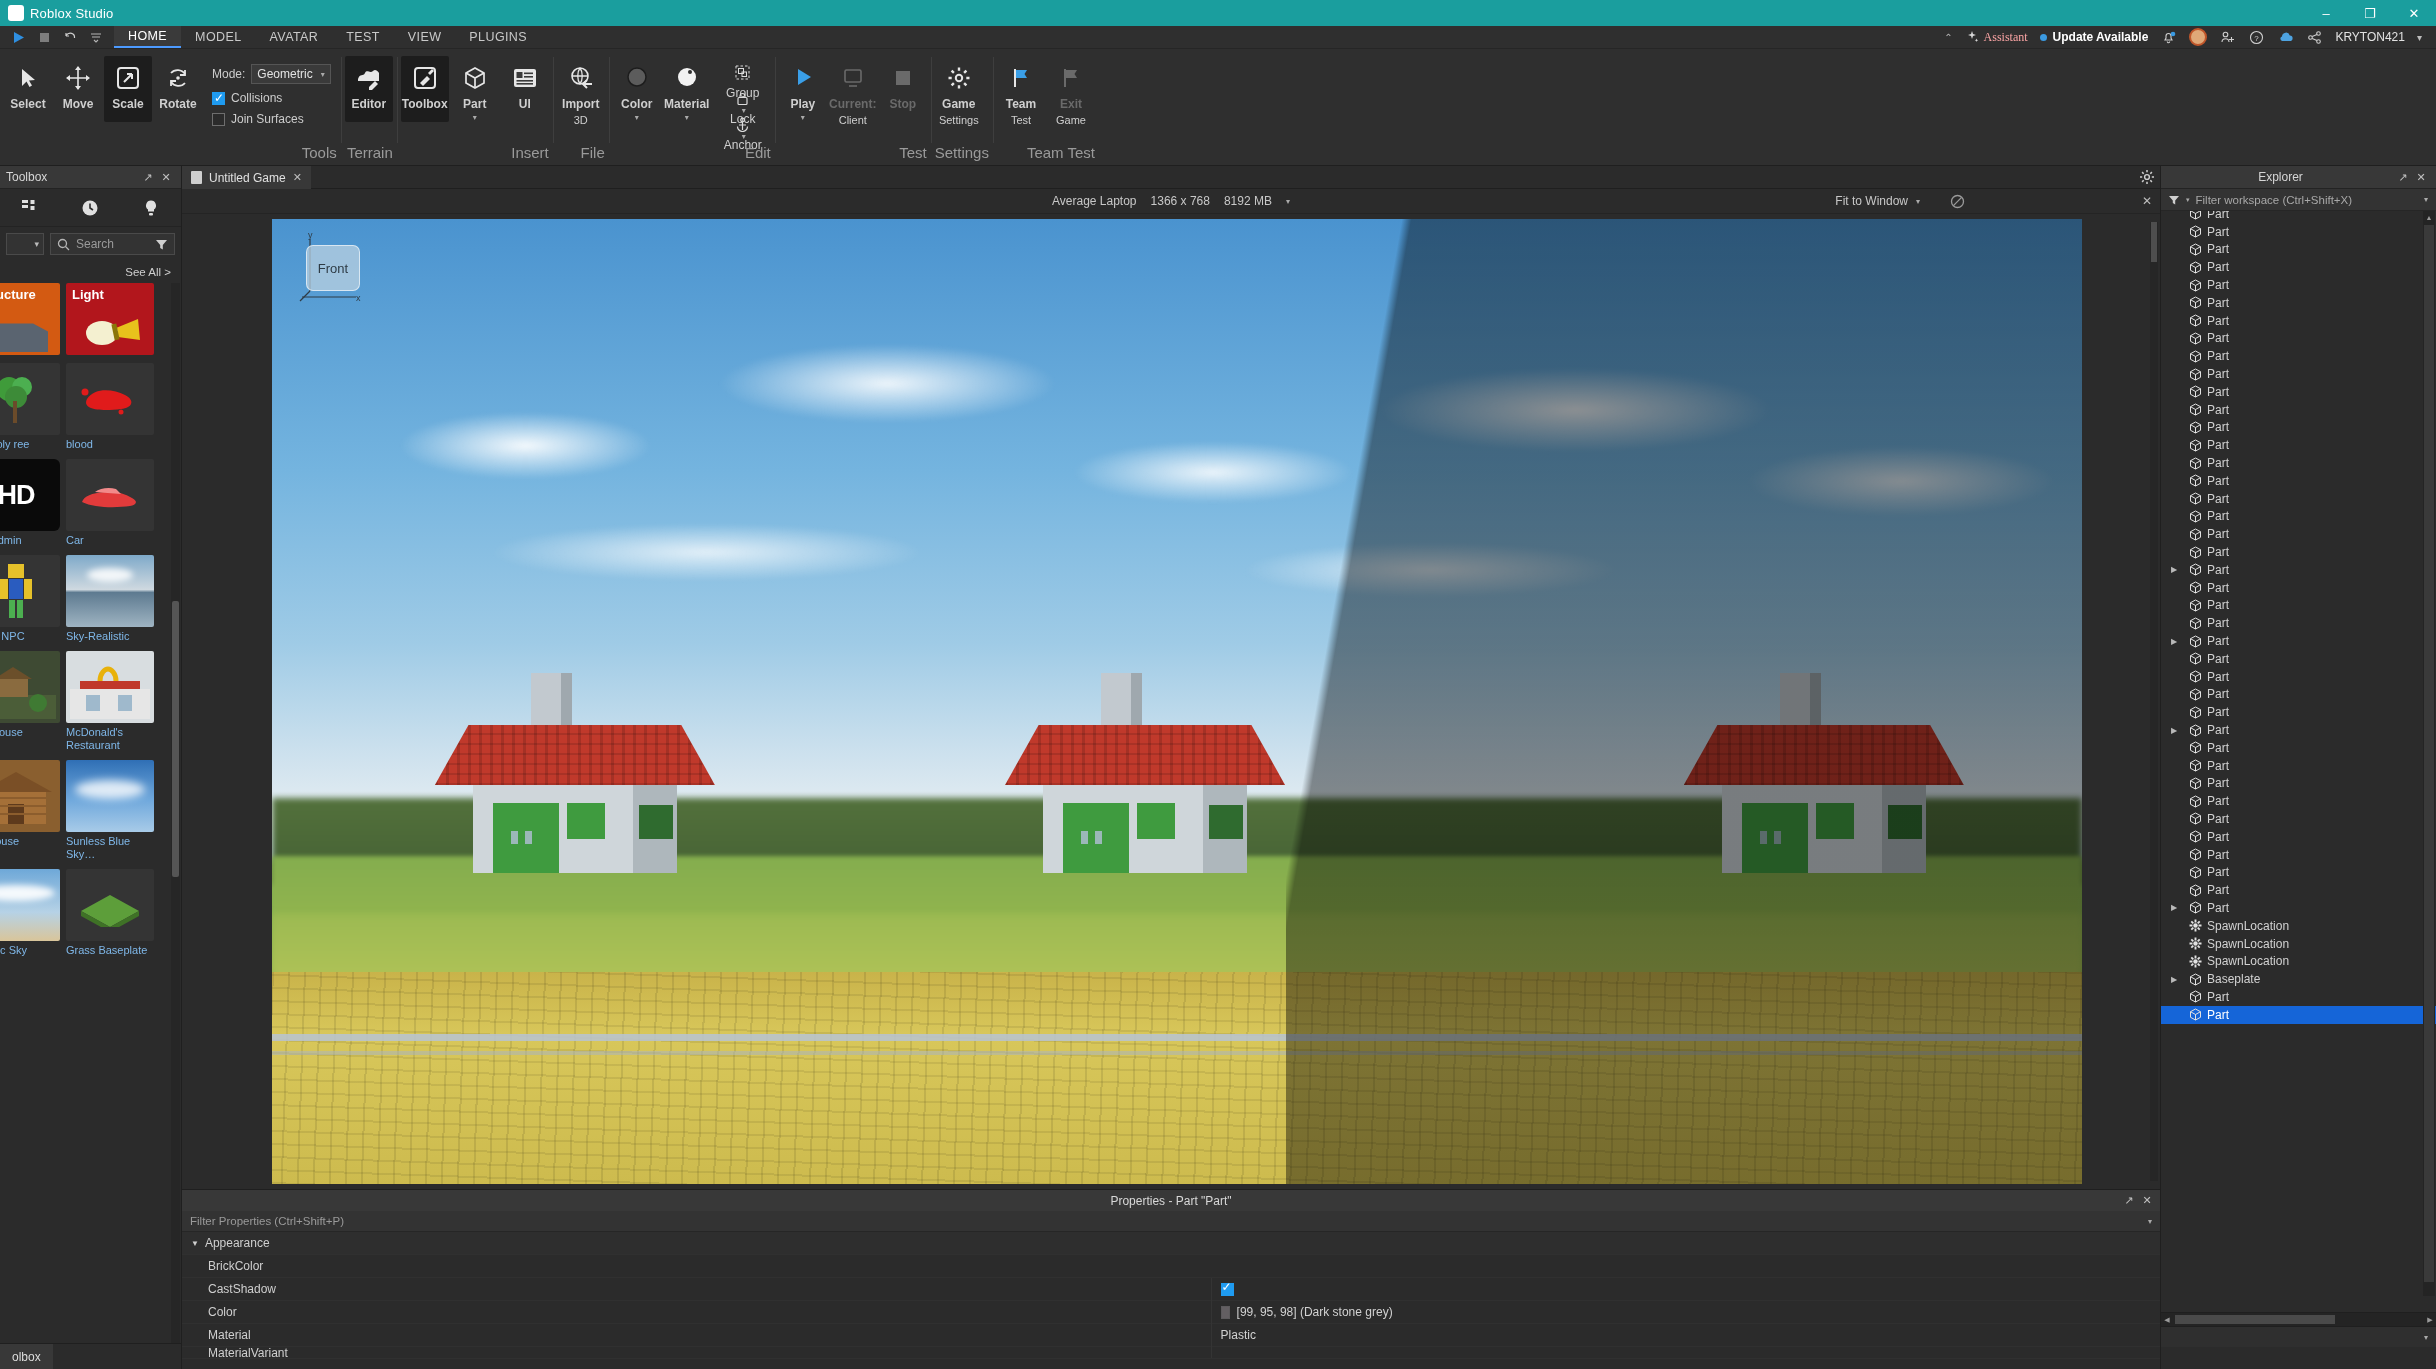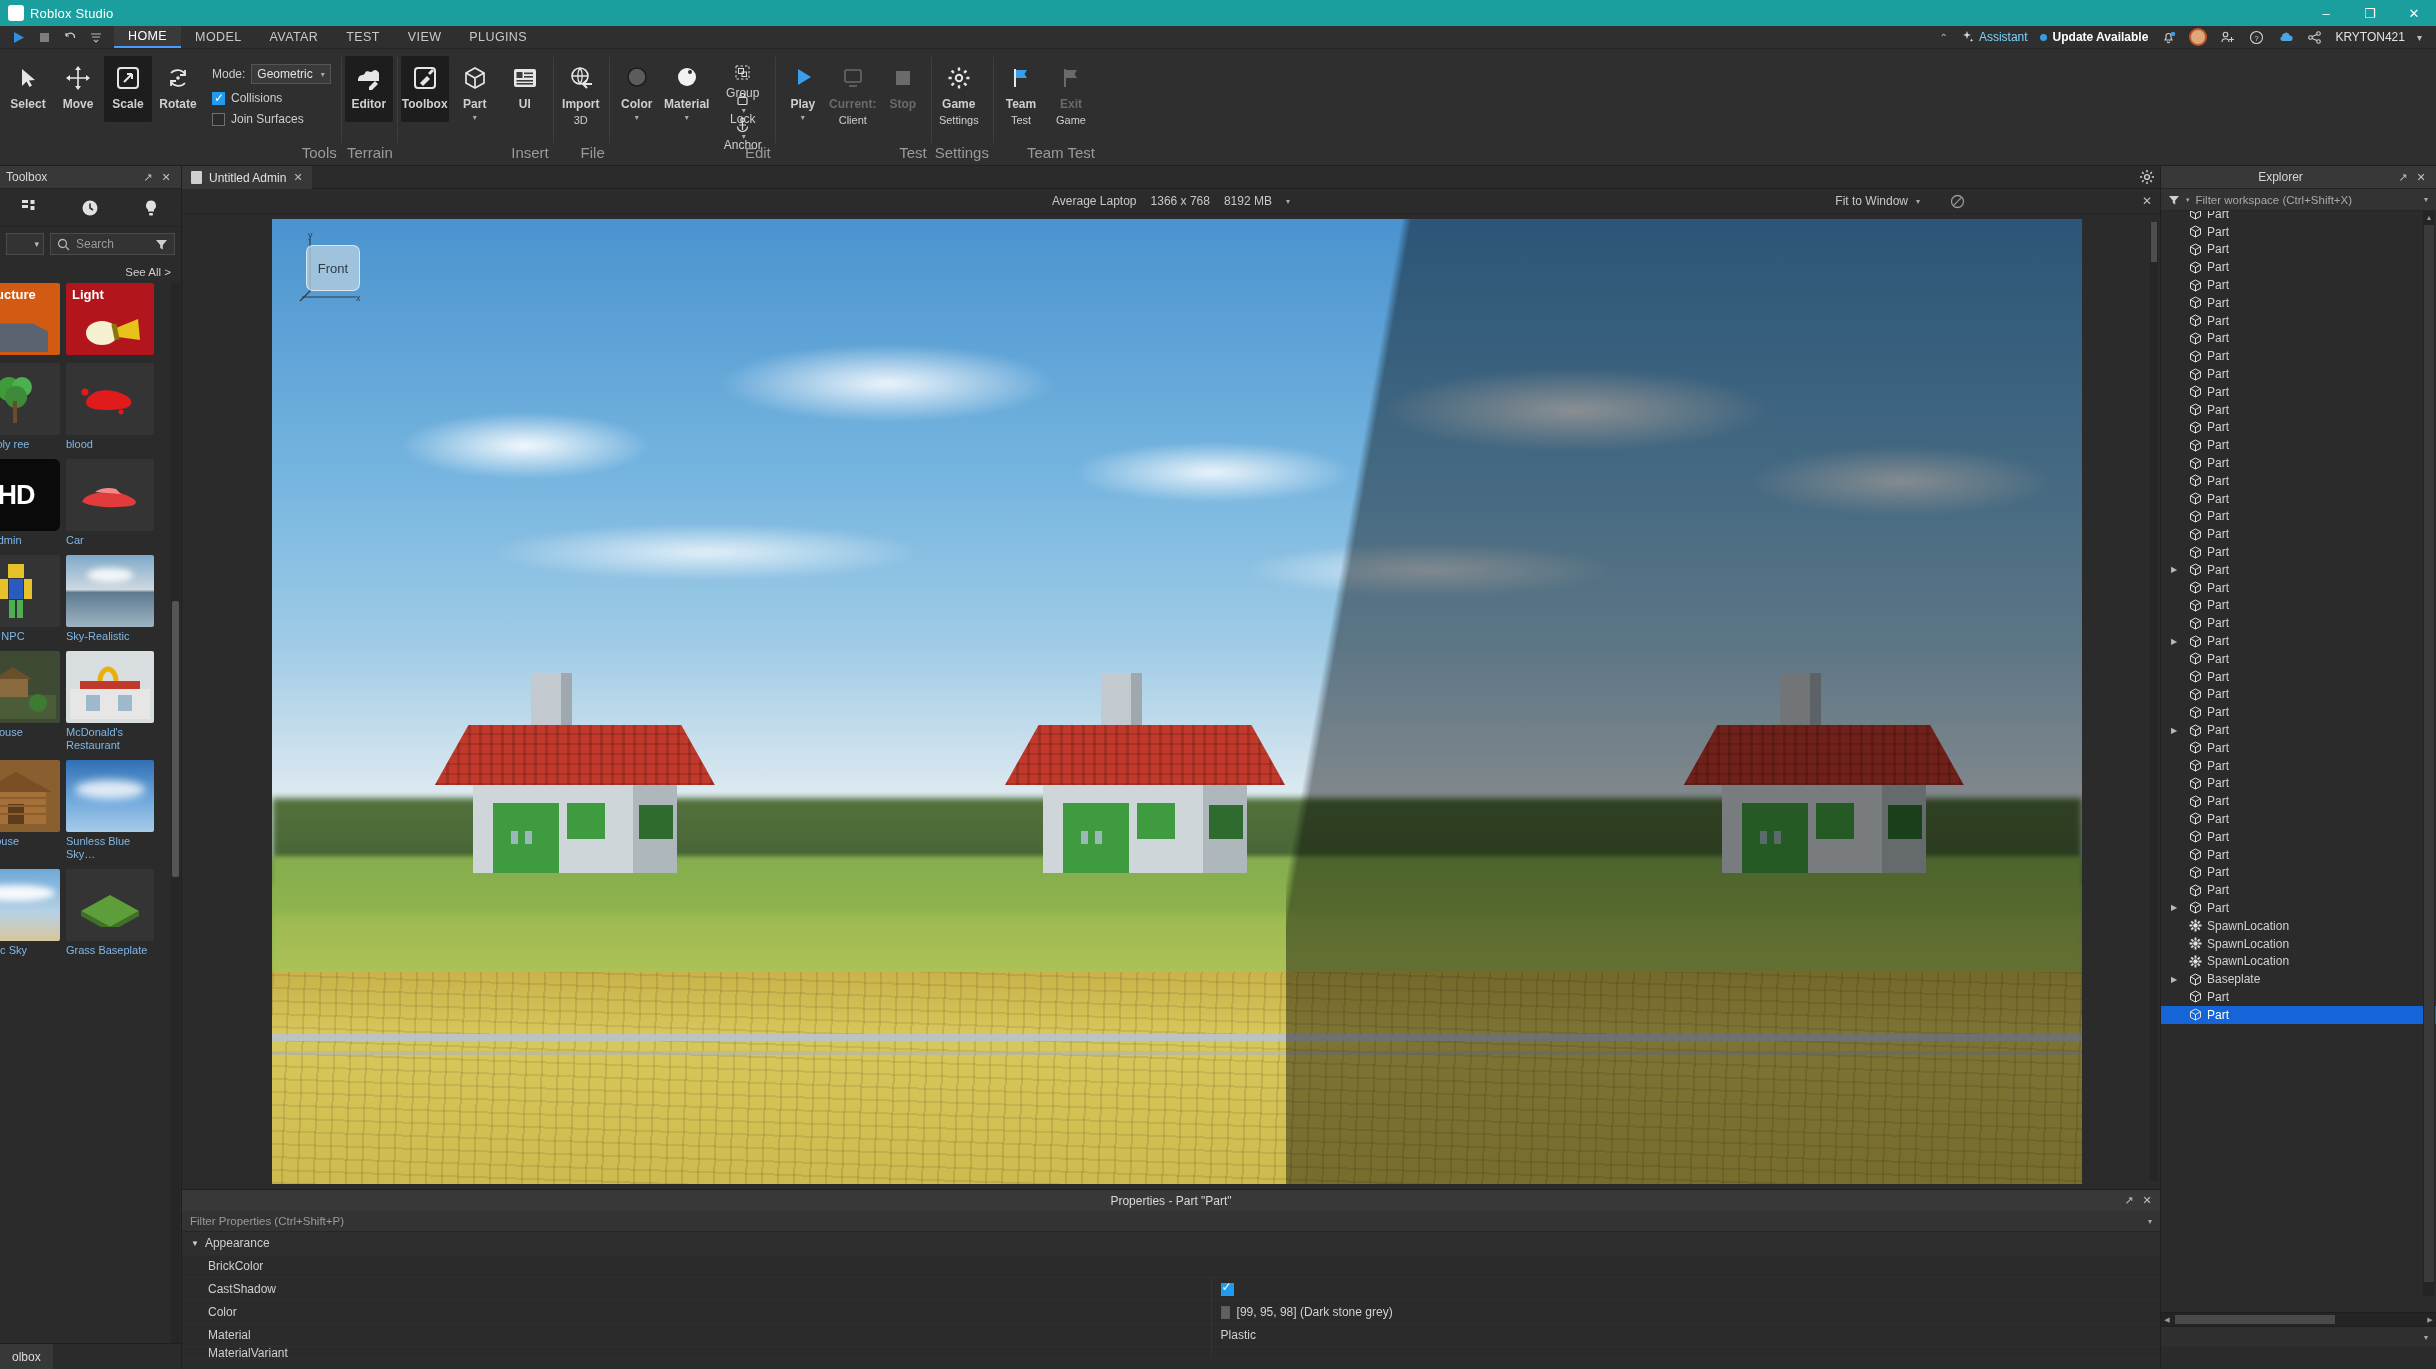--- a/index.html
+++ b/index.html
@@ -31,21 +31,21 @@
   .qat{ display:flex; align-items:center; gap:10px; padding:0 10px 0 10px;}
   .qat .ic{ width:16px;height:16px; display:flex;align-items:center;justify-content:center; font-size:12px; color:#cfcfcf;}
   .menutabs{ display:flex; align-items:stretch; }
   .menutab{
     padding:0 14px; display:flex;align-items:center; font-size:12.5px; color:#c9c9c9;
     letter-spacing:.4px; cursor:default;
   }
   .menutab.active{ color:#ffffff; border-bottom:2px solid #4c9aff; background:#3a3a3a;}
   .topright{ margin-left:auto; display:flex; align-items:center; gap:12px; padding-right:14px; font-size:12px;}
   .topright .chev{ font-size:10px; color:#bdbdbd;}
-  .assistant{ display:flex;align-items:center;gap:5px;color:#7dd3fc;}
+  .assistant{ display:flex;align-items:center;gap:5px;color:#fca5a5;font-family:Liberation Serif, serif;}
   .update{ display:flex;align-items:center;gap:6px;color:#ffffff;font-weight:bold;}
   .update .dot{ width:7px;height:7px;border-radius:50%;background:#3b9ae1;}
   .avatar{ width:18px;height:18px;border-radius:50%;background:#e0a878;border:2px solid #c0562a; }
   .user{ color:#e2e2e2; font-size:12px;}
   .ic-s{ width:17px;height:17px;display:flex;align-items:center;justify-content:center;color:#cfcfcf;font-size:13px;}
   .cloud{ color:#4ea3e0; font-size:14px;}
 
   
   .ribbon{
     height:117px; background:#2f2f2f; display:flex; flex:0 0 117px;
@@ -835,21 +835,21 @@
       <div class="tb-tab">
         <span class="t">olbox</span>
       </div>
     </div>
 
     <div class="center">
 
       <div class="tabrow">
         <div class="gtab">
           <span class="fic"></span>
-          <span>Untitled Admin</span>
+          <span>Untitled Game</span>
           <span class="x">✕</span>
         </div>
         <span class="gear">
           <svg width="16" height="16" viewBox="0 0 16 16">
               <circle cx="8" cy="8" r="2.4" stroke="#cfcfcf" stroke-width="1.4" fill="none"></circle>
               <path d="M8 1v2.2M8 12.8V15M1 8h2.2M12.8 8H15M3.1 3.1l1.6 1.6M11.3 11.3l1.6 1.6M12.9 3.1l-1.6 1.6M4.7 11.3l-1.6 1.6" stroke="#cfcfcf" stroke-width="1.5"></path>
             </svg>
         </span>
       </div>
 

